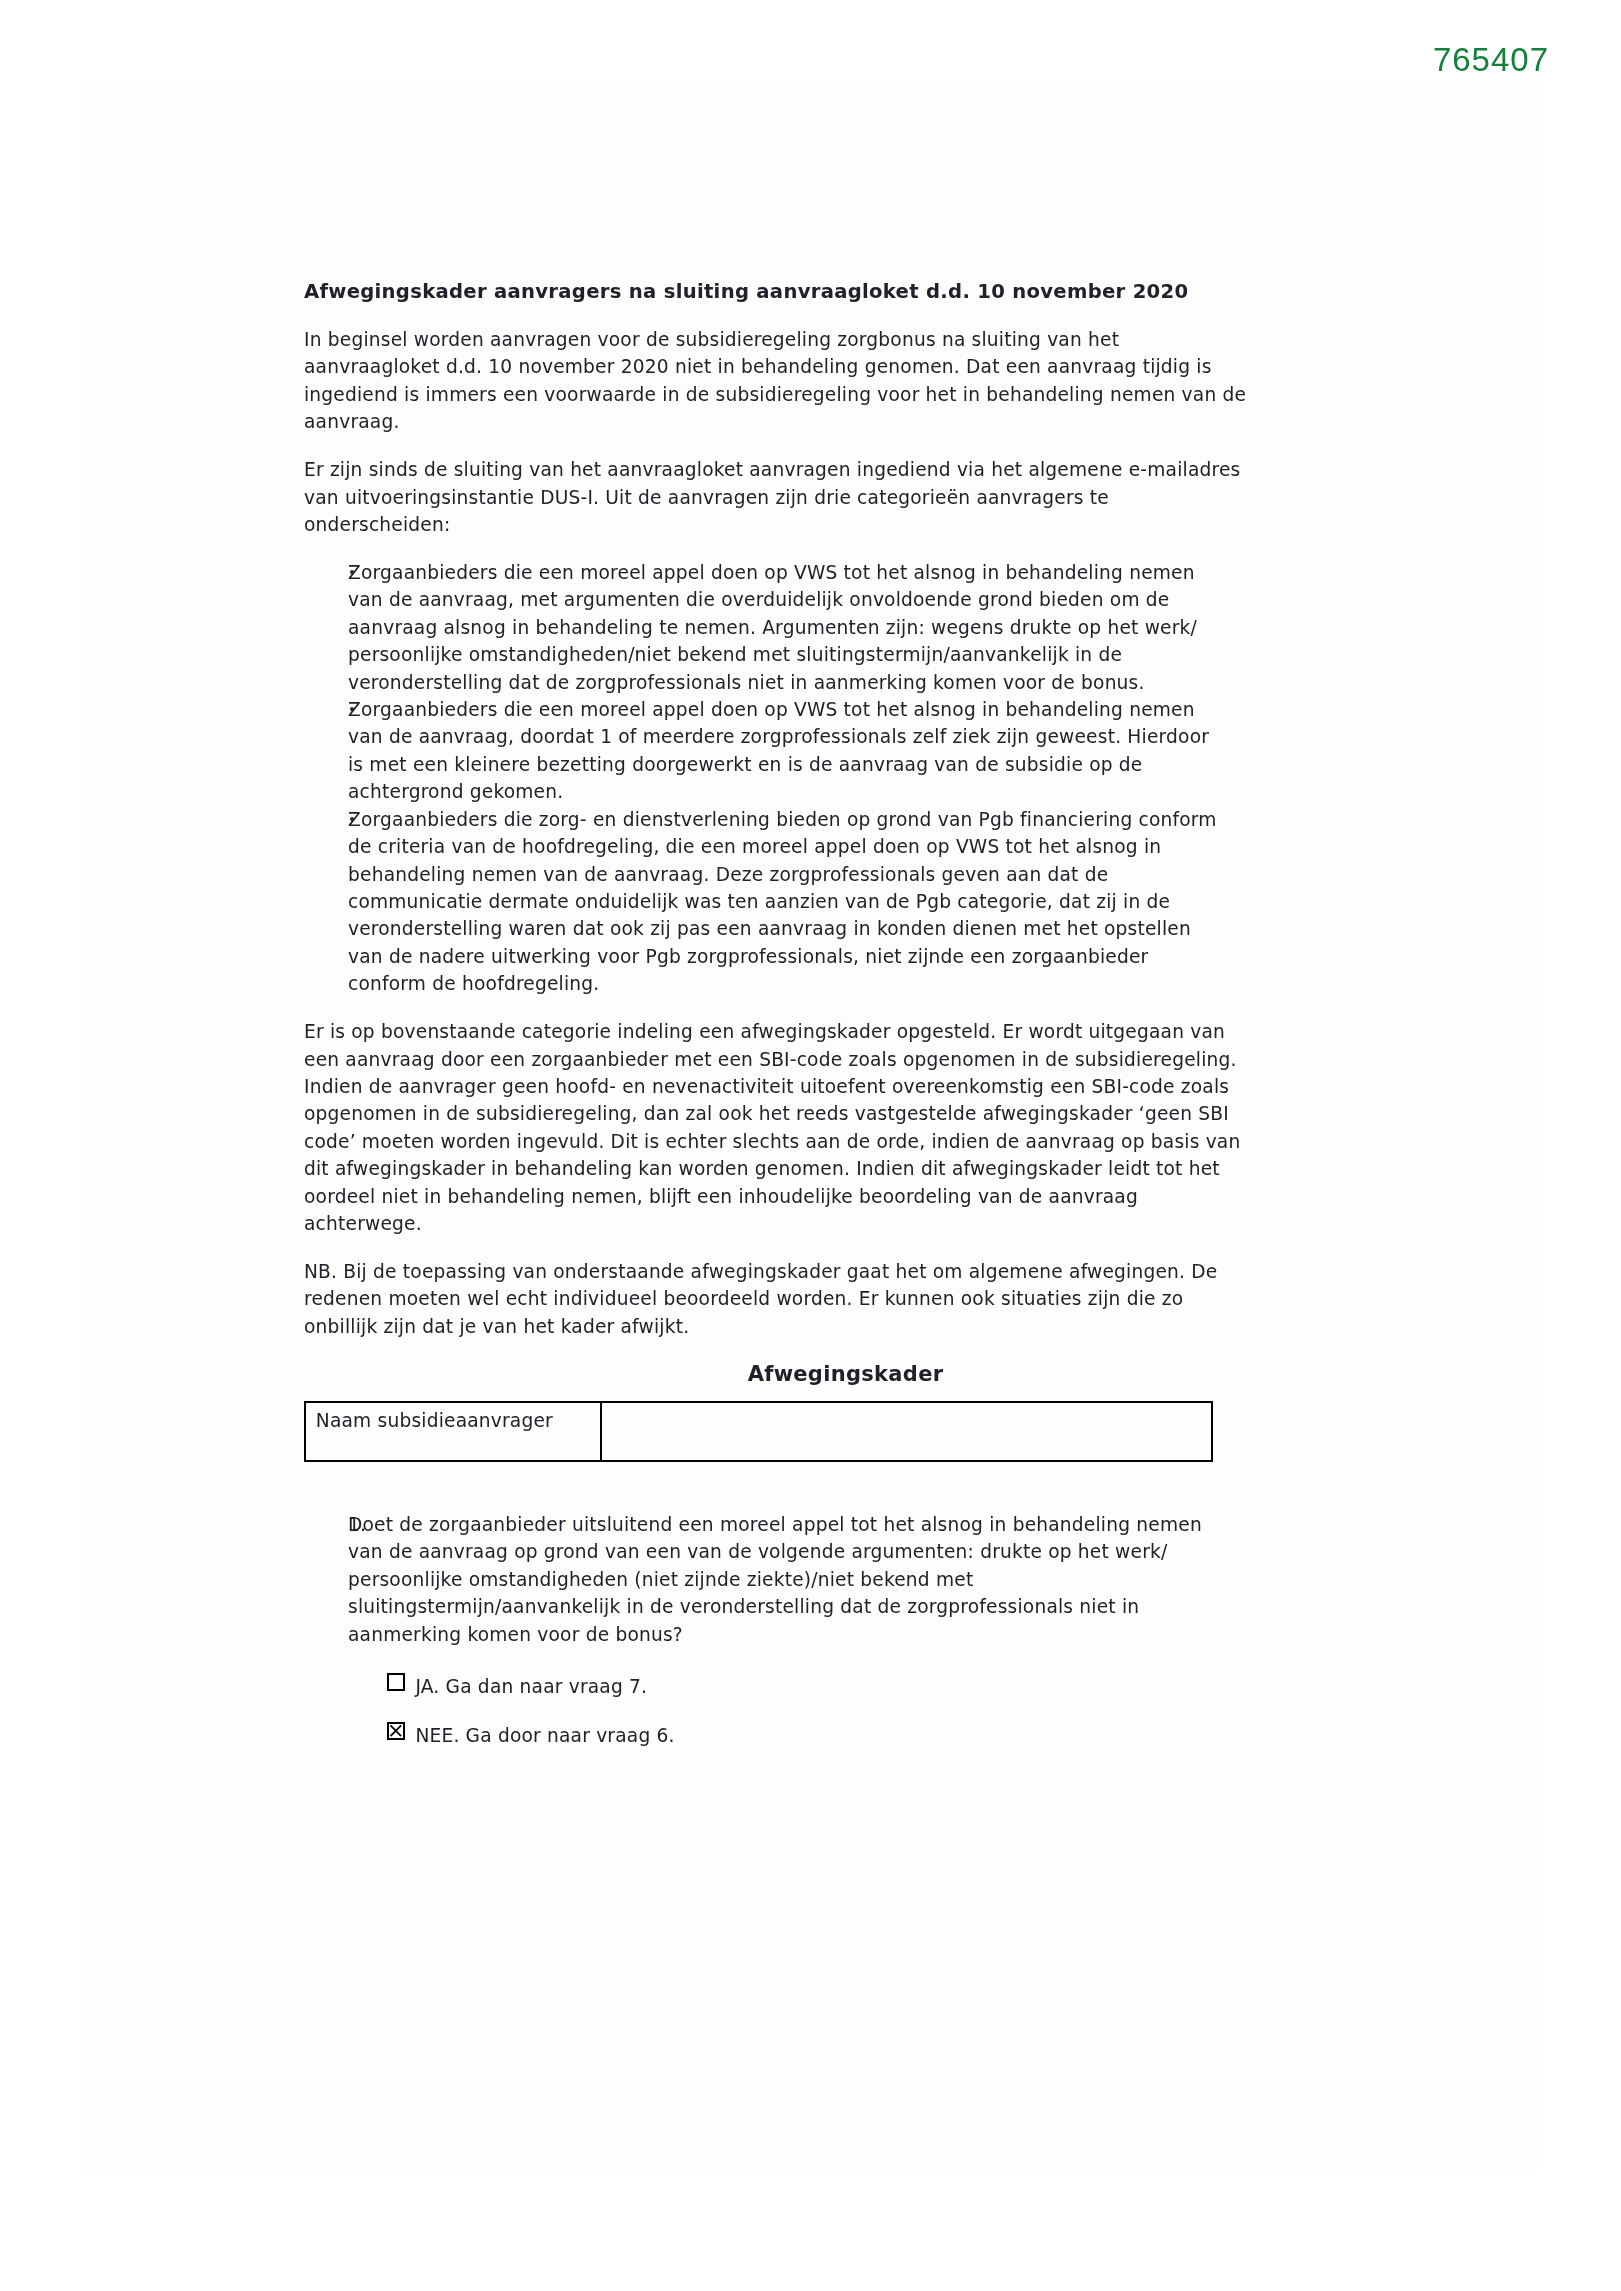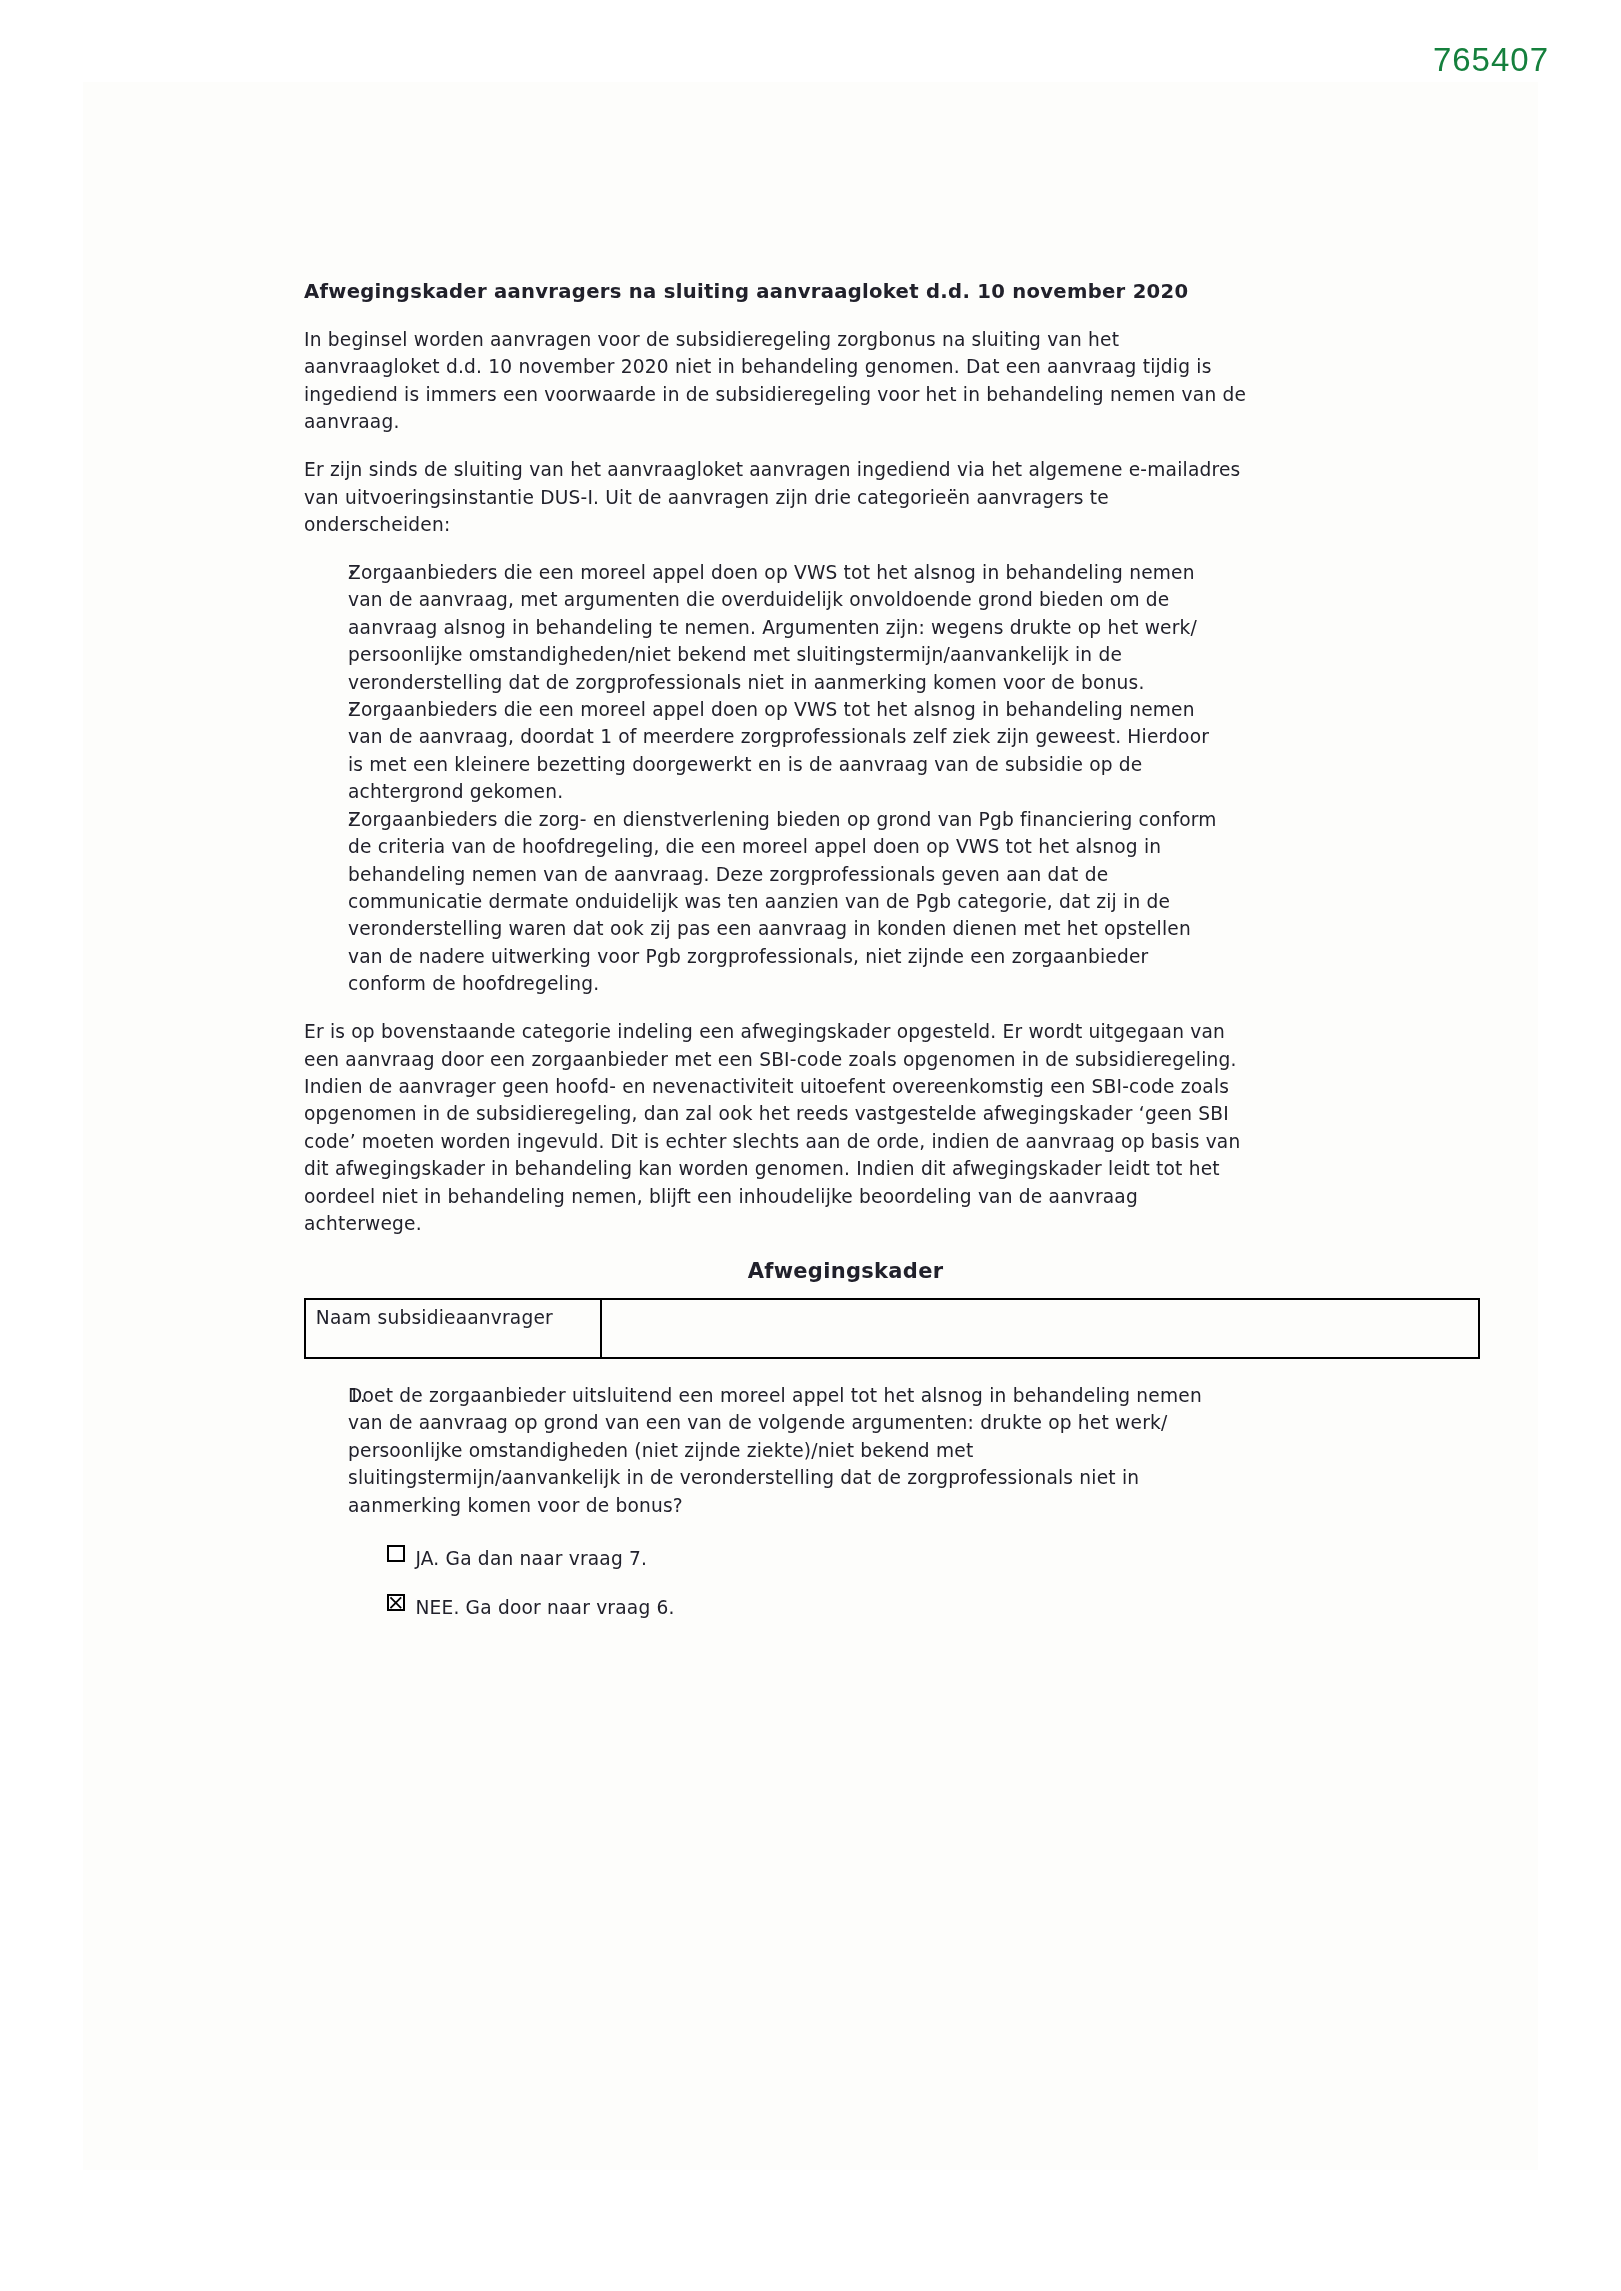--- a/index.html
+++ b/index.html
@@ -38,23 +38,23 @@
   .b-marker {
     flex:0 0 auto; width:39px; padding-left:44px;
     font-size:13.7px; line-height:27.4px; color:#2c2c36;
   }
   .b-text { flex:1; white-space:pre-line; }
   .section-heading {
     font-size:21px; font-weight:bold; line-height:27.4px;
     margin:0 0 12.7px; letter-spacing:0.3px;text-align:center;
   }
   .app-table {
-    display:flex; width:1176px; height:61px;
+    display:flex; width:909px; height:61px;
     border:2px solid #000; border-top-width:2.9px;
-    margin:0 0 23px; background:transparent;
+    margin:0 0 49px; background:transparent;
   }
   .cell-label {
     flex:0 0 auto; width:296px;
     border-right:2.9px solid #000;
     padding:3.9px 7.8px 0 9.8px;
   }
   .cell-value { flex:1; padding:3.9px 7.8px 0 12.7px; }
   .question { display:flex; margin:0 0 25.5px; }
   .q-num { flex:0 0 auto; width:39px; padding-left:44px; }
   .q-text { flex:1; white-space:pre-line; }
@@ -118,20 +118,23 @@
     </ul>
 
     <p class="para">Er is op bovenstaande categorie indeling een afwegingskader opgesteld. Er wordt uitgegaan van
 een aanvraag door een zorgaanbieder met een SBI-code zoals opgenomen in de subsidieregeling.
 Indien de aanvrager geen hoofd- en nevenactiviteit uitoefent overeenkomstig een SBI-code zoals
 opgenomen in de subsidieregeling, dan zal ook het reeds vastgestelde afwegingskader ‘geen SBI
 code’ moeten worden ingevuld. Dit is echter slechts aan de orde, indien de aanvraag op basis van
 dit afwegingskader in behandeling kan worden genomen. Indien dit afwegingskader leidt tot het
 oordeel niet in behandeling nemen, blijft een inhoudelijke beoordeling van de aanvraag
 achterwege.</p>
+    <p class="para">NB. Bij de toepassing van onderstaande afwegingskader gaat het om algemene afwegingen. De
+redenen moeten wel echt individueel beoordeeld worden. Er kunnen ook situaties zijn die zo
+onbillijk zijn dat je van het kader afwijkt.</p>
 
     <div class="section-heading">Afwegingskader</div>
 
     <div class="app-table">
       <div class="cell-label">Naam subsidieaanvrager</div>
     </div>
 
     <div class="question">
       <span class="q-num">1.</span>
       <span class="q-text">Doet de zorgaanbieder uitsluitend een moreel appel tot het alsnog in behandeling nemen

